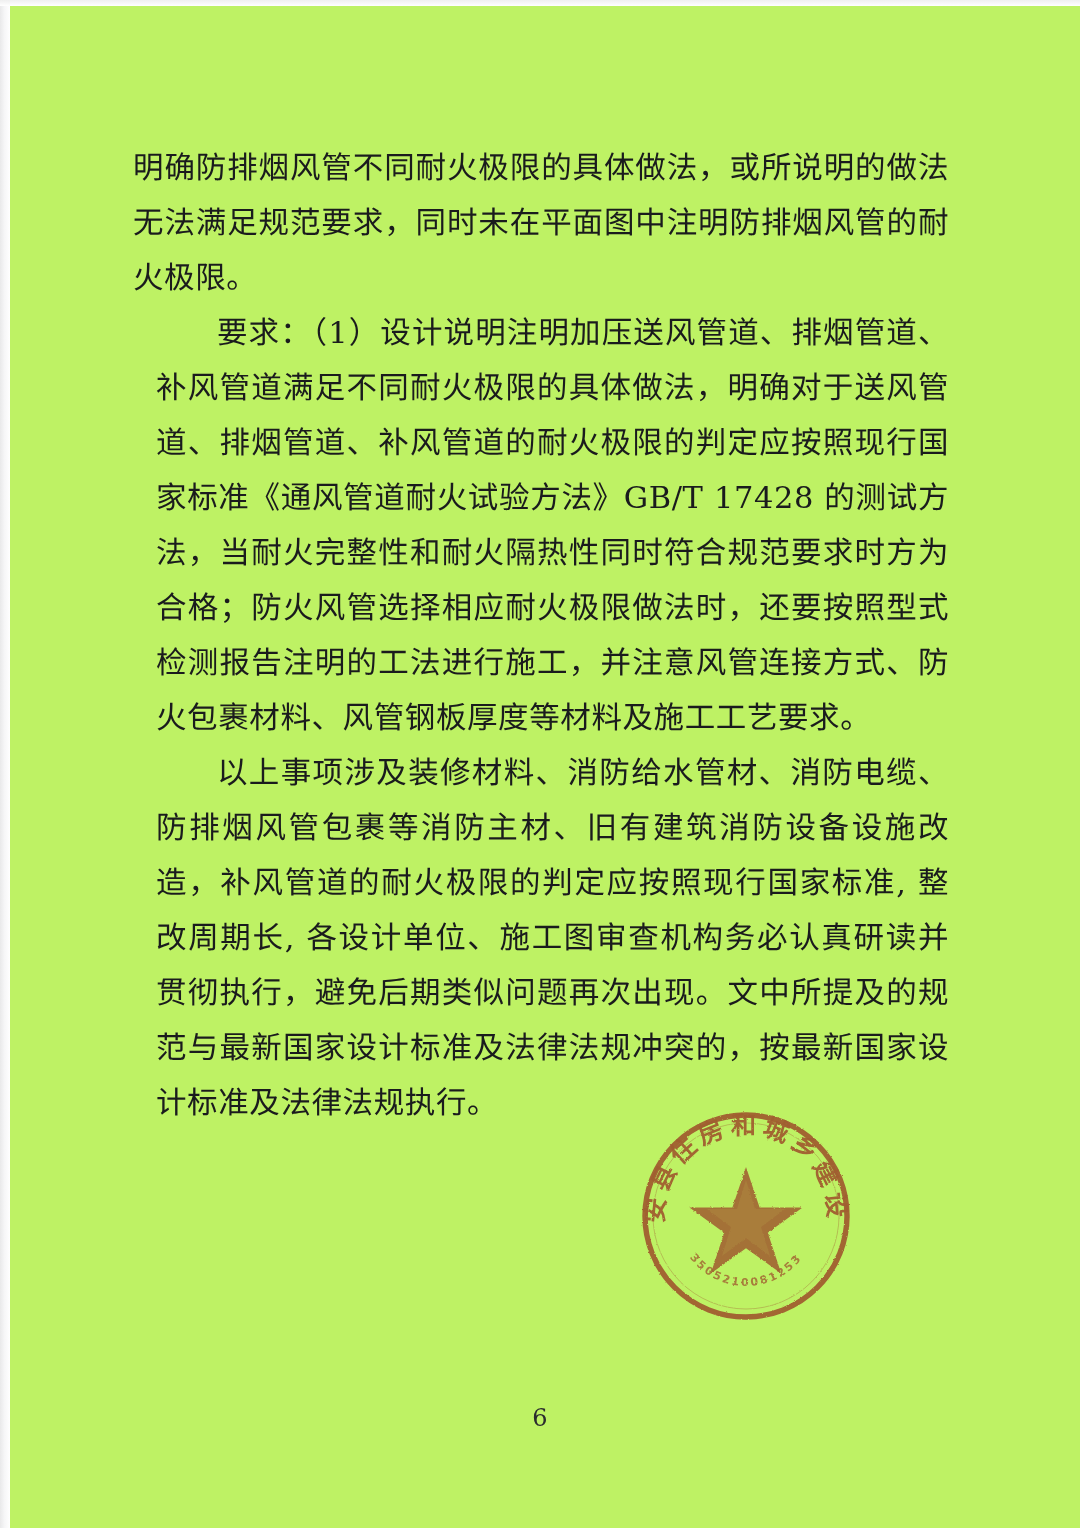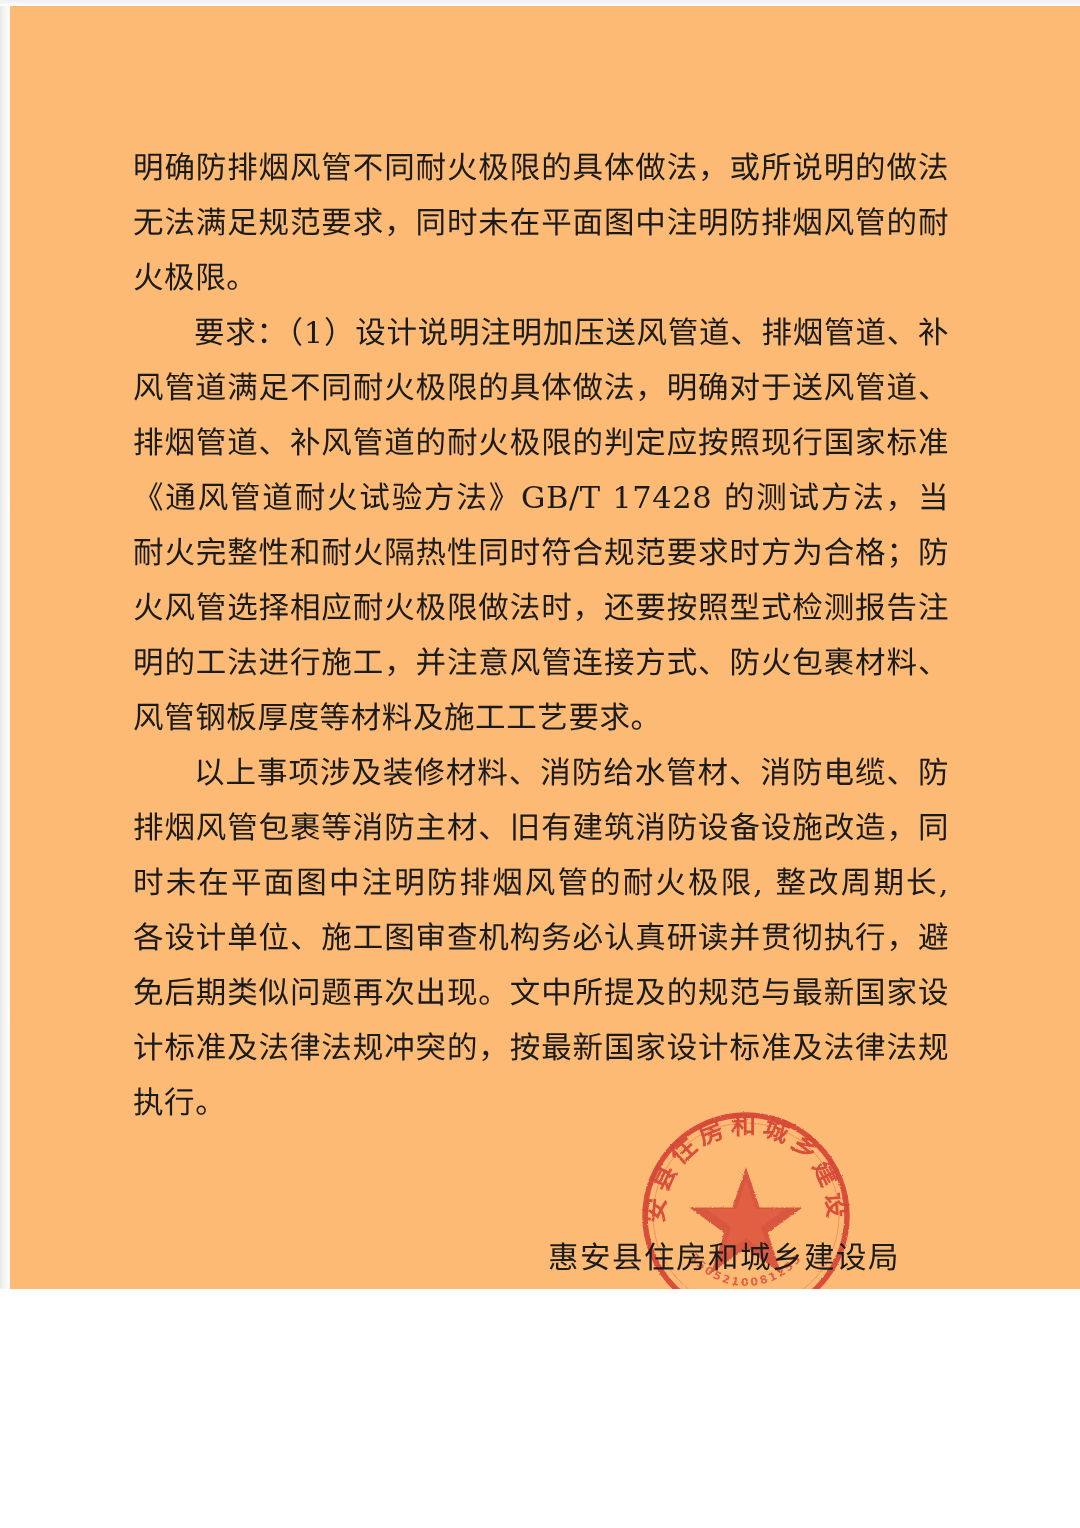--- a/index.html
+++ b/index.html
@@ -5,23 +5,23 @@
 <style>
   html, body {
     margin: 0;
     padding: 0;
     background: #ffffff;
   }
 
   .page {
     position: relative;
     width: 1080px;
-    height: 1289px;
+    height: 1528px;
     margin: 0 auto;
-    background: #fdba74;
+    background: #bef264;
     overflow: hidden;
     font-family: "DejaVu Serif", "Liberation Serif", serif;
     color: #17181a;
     
     box-shadow: inset 0 0 0 0 #fff;
   }
 
   
   .scan-edge-left {
     position: absolute;
@@ -50,21 +50,21 @@
     margin: 0;
     font-size: 30.5px;
     line-height: 55px;
     letter-spacing: 0.6px;
     text-align: justify;
     text-justify: inter-character;
     word-break: break-all;
     color: #1a1b1d;
   }
 
-  .para + .para { margin-top: 0; }
+  .para + .para { margin-top: 0; margin-left: 23px; }
 
   .indent { text-indent: 2em; }
 
   .gap-above { margin-top: 1px; }
 
   
   .lead-gap { margin-top: 2px; }
 
   
   .signature {
@@ -127,21 +127,21 @@
   <div class="scan-edge-left"></div>
   <div class="scan-edge-top"></div>
 
   <div class="body-text">
 
     <p class="para">明确防排烟风管不同耐火极限的具体做法，或所说明的做法无法满足规范要求，同时未在平面图中注明防排烟风管的耐火极限。</p>
 
     <p class="para indent lead-gap">要求：（1）设计说明注明加压送风管道、排烟管道、补风管道满足不同耐火极限的具体做法，明确对于送风管道、排烟管道、补风管道的耐火极限的判定应按照现行国家标准《通风管道耐火试验方法》GB/T 17428 的测试方法，当耐火完整性和耐火隔热性同时符合规范要求时方为合格；防火风管选择相应耐火极限做法时，还要按照型式检测报告注明的工法进行施工，并注意风管连接方式、防火包裹材料、风管钢板厚度等材料及施工工艺要求。</p>
 
 
-    <p class="para indent lead-gap">以上事项涉及装修材料、消防给水管材、消防电缆、防排烟风管包裹等消防主材、旧有建筑消防设备设施改造，同时未在平面图中注明防排烟风管的耐火极限, 整改周期长, 各设计单位、施工图审查机构务必认真研读并贯彻执行，避免后期类似问题再次出现。文中所提及的规范与最新国家设计标准及法律法规冲突的，按最新国家设计标准及法律法规执行。</p>
+    <p class="para indent lead-gap">以上事项涉及装修材料、消防给水管材、消防电缆、防排烟风管包裹等消防主材、旧有建筑消防设备设施改造，补风管道的耐火极限的判定应按照现行国家标准, 整改周期长, 各设计单位、施工图审查机构务必认真研读并贯彻执行，避免后期类似问题再次出现。文中所提及的规范与最新国家设计标准及法律法规冲突的，按最新国家设计标准及法律法规执行。</p>
 
   </div>
 
   <div class="seal">
     <svg viewBox="0 0 216 216" xmlns="http://www.w3.org/2000/svg">
       <defs>
         <path id="arcTop" d="M 26,108 A 82,82 0 0 1 190,108" fill="none"></path>
         <path id="arcBottom" d="M 38,108 A 70,70 0 0 0 178,108" fill="none"></path>
         <filter id="inkRough" x="-20%" y="-20%" width="140%" height="140%">
           <feTurbulence type="fractalNoise" baseFrequency="0.85" numOctaves="3" seed="7" result="noise"></feTurbulence>
@@ -170,20 +170,16 @@
 
       <g filter="url(#inkRoughStar)">
         <path d="M108 59 L121.6 99.6 L164.6 99.6 L129.8 124.8 L143.2 165.4
                  L108 140.3 L72.8 165.4 L86.2 124.8 L51.4 99.6 L94.4 99.6 Z" fill="#d4566e" opacity="0.88"></path>
 
         <path d="M108 72 L117 101 L147 101 L123 119 L132 148 L108 130 L84 148 L93 119 L69 101 L99 101 Z" fill="#e88c9c" opacity="0.45"></path>
       </g>
     </svg>
   </div>
 
-  <div class="signature">
-    <div class="sign-org">惠安县住房和城乡建设局</div>
-    <div class="sign-date">2024 年 6 月 14 日</div>
-  </div>
 
   <div class="page-number">6</div>
 
 </div>
 
 </body></html>

